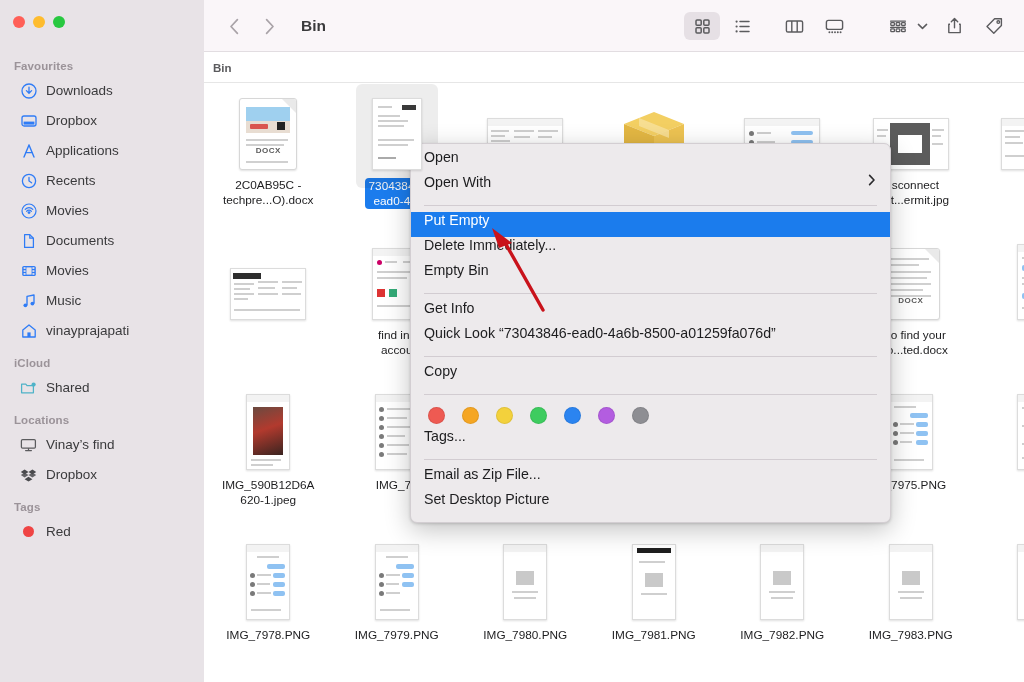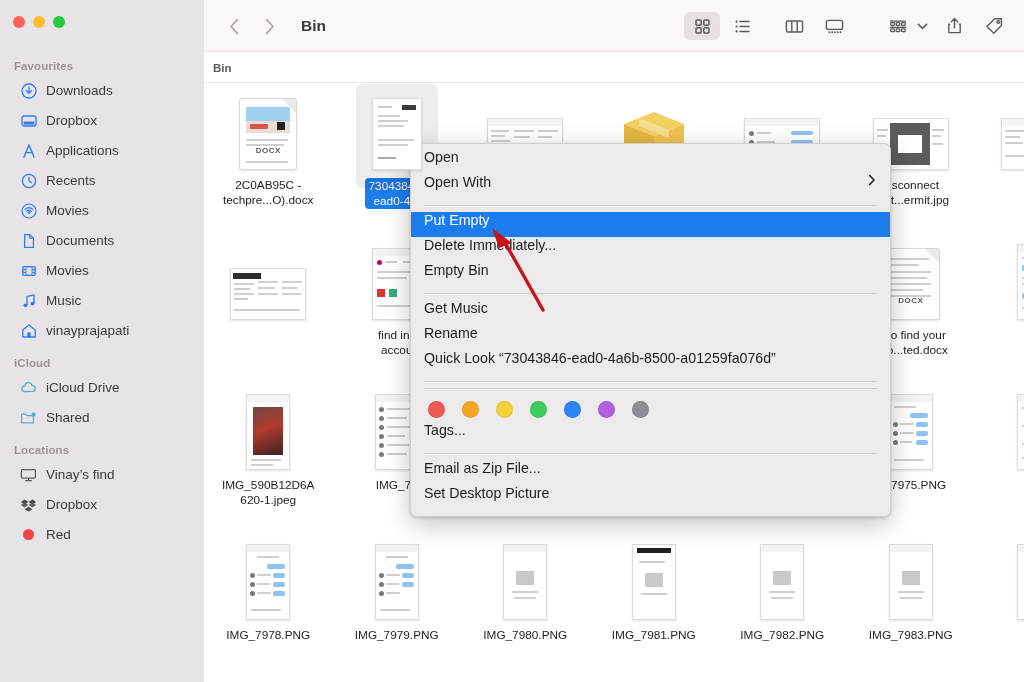--- a/index.html
+++ b/index.html
@@ -326,28 +326,20 @@
           <svg width="16" height="16" viewBox="0 0 16 16">
               <path d="M8 2 1.8 7v7h12.4V7z" fill="none" stroke="#2f7cf6" stroke-width="1.3" stroke-linejoin="round"></path>
               <rect x="6.4" y="9.4" width="3.2" height="4.6" fill="#2f7cf6"></rect>
             </svg>
         </span>
         <span class="lbl">vinayprajapati</span>
       </div>
 
       <div class="side-group-title">iCloud</div>
 
-      <div class="side-item">
-        <span class="side-ico">
-          <svg width="17" height="16" viewBox="0 0 17 16">
-              <path d="M4.4 11.6a2.9 2.9 0 0 1 .3-5.78A3.7 3.7 0 0 1 12 5.6a2.95 2.95 0 0 1 .5 5.9z" fill="none" stroke="#4fb3c8" stroke-width="1.25" stroke-linejoin="round"></path>
-            </svg>
-        </span>
-        <span class="lbl">iCloud Drive</span>
-      </div>
 
       <div class="side-item">
         <span class="side-ico">
           <svg width="17" height="16" viewBox="0 0 17 16">
               <path d="M1.6 4.2h4.2l1.2 1.5h6.4v7.1H1.6z" fill="none" stroke="#4fb3c8" stroke-width="1.25" stroke-linejoin="round"></path>
               <circle cx="13.6" cy="4.6" r="2.1" fill="#4fb3c8"></circle>
             </svg>
         </span>
         <span class="lbl">Shared</span>
       </div>
@@ -373,20 +365,21 @@
                 <path d="M12.4 2.6 16.2 5l-3.8 2.4L8.5 5z"></path>
                 <path d="M4.6 12.2 8.5 9.8l3.9 2.4-3.9 2.4z"></path>
                 <path d="M.8 8.1 4.6 5.7 8.5 8.1l-3.9 2.4z" opacity="0.85"></path>
                 <path d="M8.5 8.1 12.4 5.7 16.2 8.1l-3.8 2.4z" opacity="0.85"></path>
               </g>
             </svg>
         </span>
         <span class="lbl">Dropbox</span>
       </div>
 
+      <div class="side-group-title">Tags</div>
 
       <div class="side-item">
         <span class="side-ico">
           <span class="tag-dot" style="background:#ef4444"></span>
         </span>
         <span class="lbl">Red</span>
       </div>
 
     </div>
   </div>
@@ -910,31 +903,31 @@
     <div class="mi">
       <span>Delete Immediately...</span>
     </div>
     <div class="mi">
       <span>Empty Bin</span>
     </div>
 
     <div class="msep"></div>
 
     <div class="mi">
-      <span>Get Music</span>
-    </div>
-    <div class="mi">
-      <span>Rename</span>
+      <span>Get Info</span>
     </div>
     <div class="mi">
       <span>Quick Look “73043846-ead0-4a6b-8500-a01259fa076d”</span>
     </div>
 
     <div class="msep"></div>
 
+    <div class="mi">
+      <span>Copy</span>
+    </div>
 
     <div class="msep"></div>
 
     <div class="swatches">
       <span class="sw" style="background:#ee5a52"></span>
       <span class="sw" style="background:#f5a623"></span>
       <span class="sw" style="background:#f3d13c"></span>
       <span class="sw" style="background:#3ecc5f"></span>
       <span class="sw" style="background:#2b84f0"></span>
       <span class="sw" style="background:#b35de0"></span>

